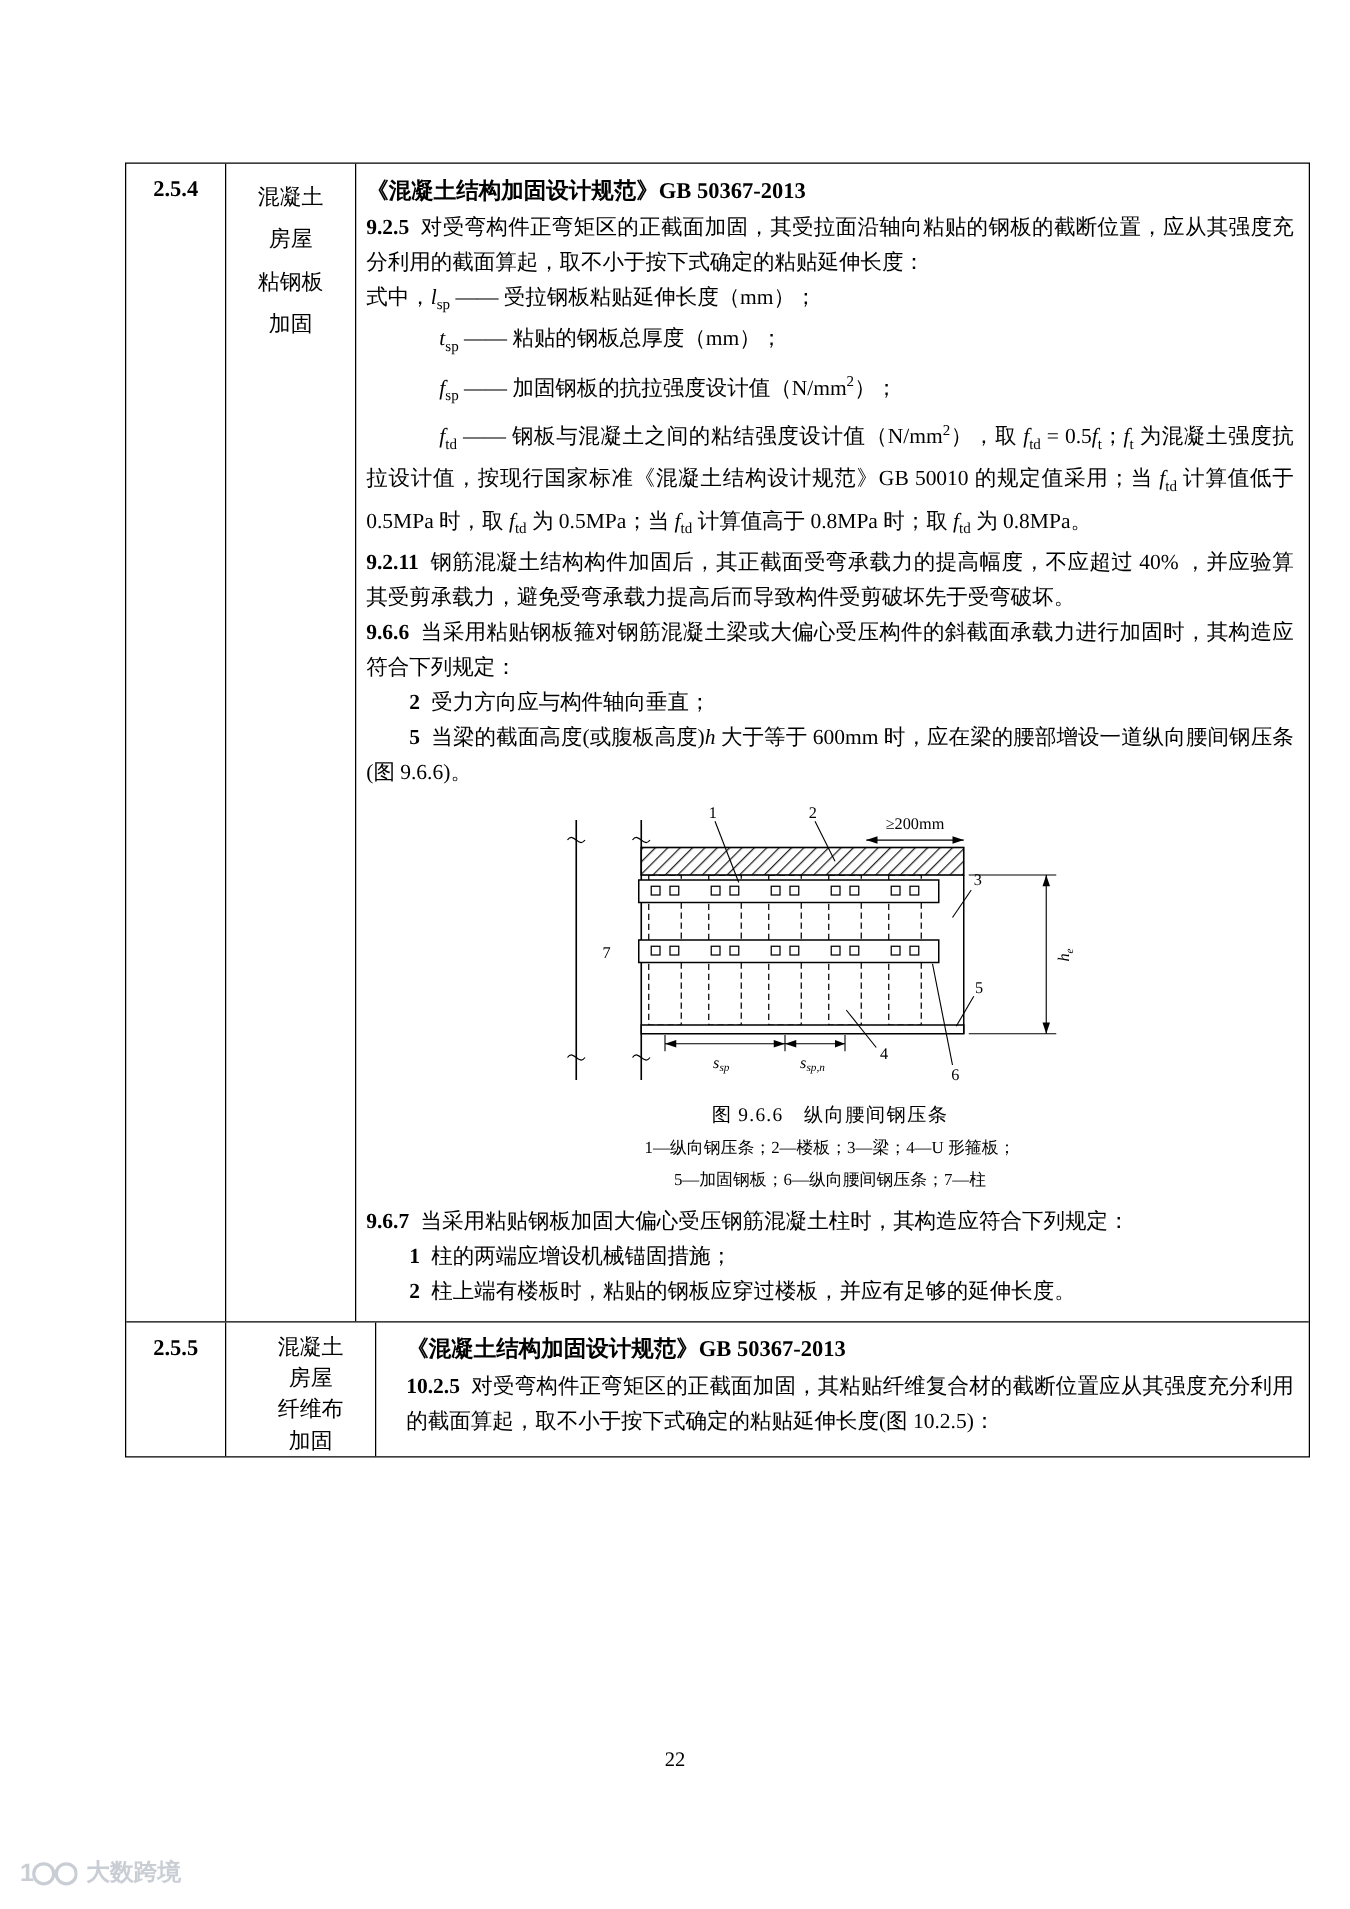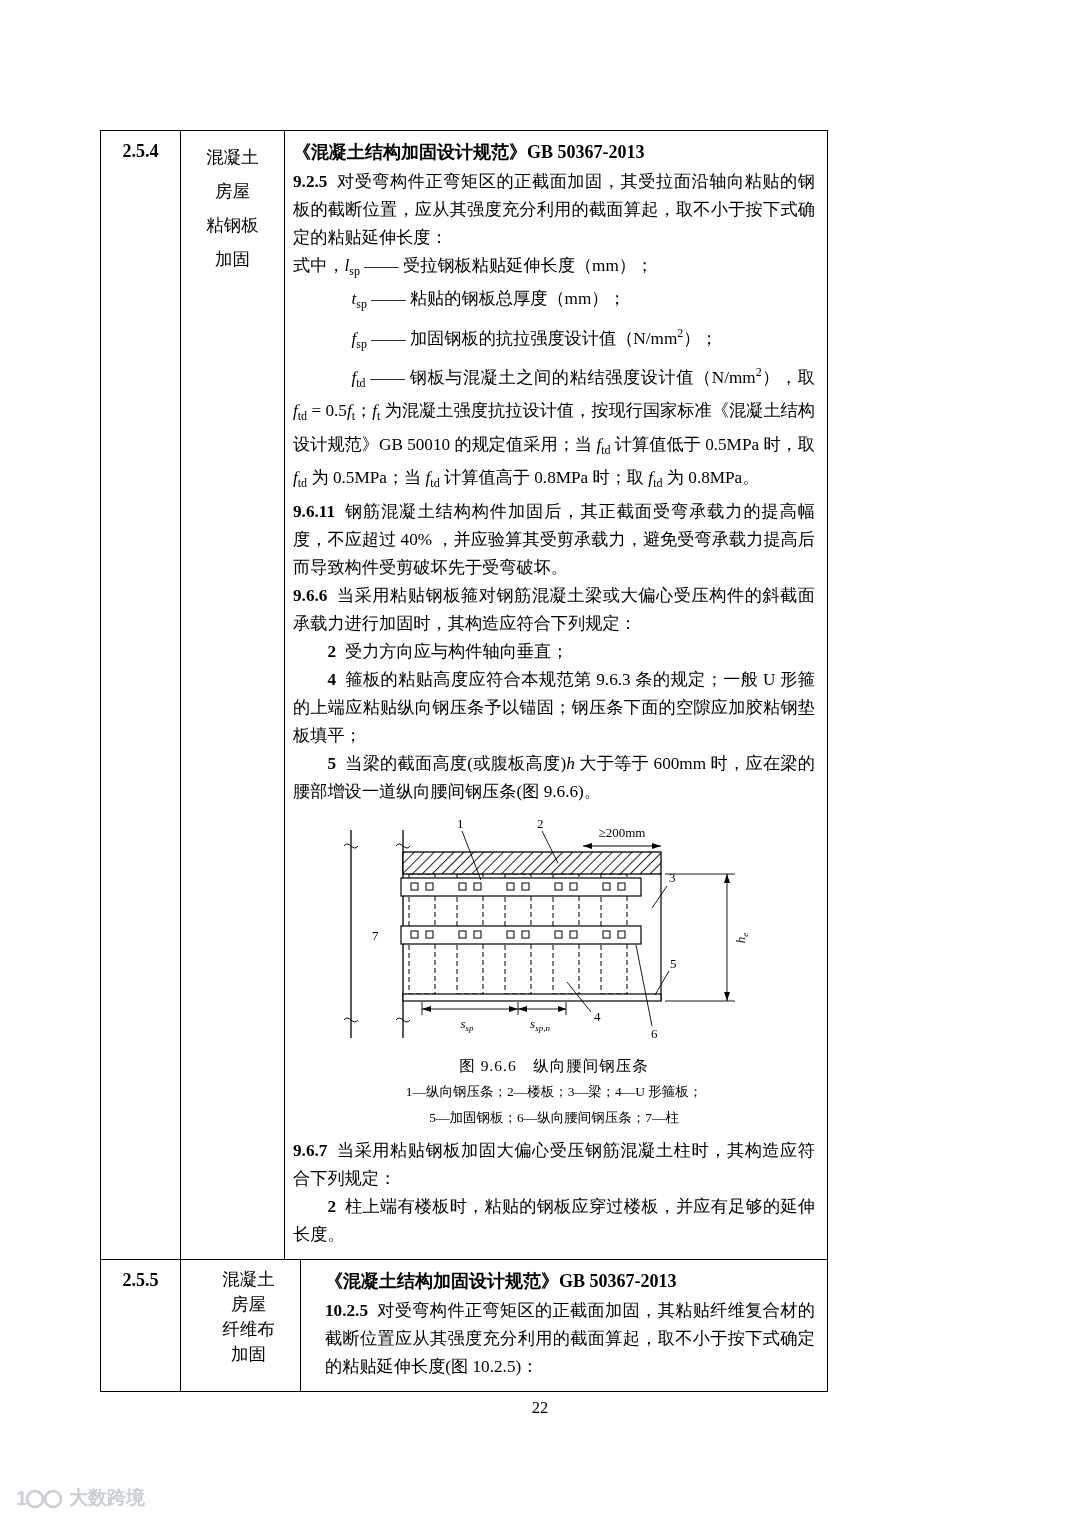--- a/index.html
+++ b/index.html
@@ -1,18 +1,18 @@
 <!DOCTYPE html>
 <html><head>
 <meta charset="utf-8">
 <style>
   html,body{margin:0;padding:0;background:#fff;}
   .page{position:relative;width:1080px;height:1527px;background:#fff;overflow:hidden;
         font-family:"Liberation Serif","DejaVu Serif",serif;color:#000;}
-  .tbl{position:absolute;left:100px;top:130px;width:728px;border:1.6px solid #000;box-sizing:border-box;}
+  .tbl{position:absolute;left:100px;top:130px;width:948px;border:1.6px solid #000;box-sizing:border-box;}
   .row{display:flex;}
   .row + .row{border-top:1.6px solid #000;gap:16px;}
   .c1{width:80px;flex:none;border-right:1.6px solid #000;text-align:center;font-weight:700;
       font-size:18px;padding-top:10px;box-sizing:border-box;}
   .c2{width:104px;flex:none;border-right:1.6px solid #000;text-align:center;font-weight:400;
       font-size:17.5px;padding-top:9px;box-sizing:border-box;line-height:34px;}
   .c2.tight{line-height:25px;padding-top:7px;}
   .c3{flex:1;padding:7px 12px 10px 8px;box-sizing:border-box;min-width:0;}
   .p{font-size:17.2px;line-height:28px;text-align:justify;margin:0;}
   .doc-title{font-weight:700;font-size:18px;margin:0 0 2px 0;text-align:left;}
@@ -62,31 +62,28 @@
           <span class="num">9.2.5</span><span>对受弯构件正弯矩区的正截面加固，其受拉面沿轴向粘贴的钢板的截断位置，应从其强度充分利用的截面算起，取不小于按下式确定的粘贴延伸长度：</span>
         </p>
 
 
         <p class="p">式中，<i class="v">l</i><sub>sp</sub> —— 受拉钢板粘贴延伸长度（mm）；</p>
         <p class="p w-ind"><i class="v">t</i><sub>sp</sub> —— 粘贴的钢板总厚度（mm）；</p>
         <p class="p w-ind"><i class="v">f</i><sub>sp</sub> —— 加固钢板的抗拉强度设计值（N/mm<sup>2</sup>）；</p>
         <p class="p w-first"><i class="v">f</i><sub>td</sub> —— 钢板与混凝土之间的粘结强度设计值（N/mm<sup>2</sup>），取 <i class="v">f</i><sub>td</sub> = 0.5<i class="v">f</i><sub>t</sub>；<i class="v">f</i><sub>t</sub> 为混凝土强度抗拉设计值，按现行国家标准《混凝土结构设计规范》GB 50010 的规定值采用；当 <i class="v">f</i><sub>td</sub> 计算值低于 0.5MPa 时，取 <i class="v">f</i><sub>td</sub> 为 0.5MPa；当 <i class="v">f</i><sub>td</sub> 计算值高于 0.8MPa 时；取 <i class="v">f</i><sub>td</sub> 为 0.8MPa。</p>
 
         <p class="p">
-          <span class="num">9.6.11</span><span>钢筋混凝土结构构件加固后，其正截面受弯承载力的提高幅度，不应超过 40% ，并应验算其受剪承载力，避免受弯承载力提高后而导致构件受剪破坏先于受弯破坏。</span>
+          <span class="num">9.2.11</span><span>钢筋混凝土结构构件加固后，其正截面受弯承载力的提高幅度，不应超过 40% ，并应验算其受剪承载力，避免受弯承载力提高后而导致构件受剪破坏先于受弯破坏。</span>
         </p>
 
         <p class="p">
           <span class="num">9.6.6</span><span>当采用粘贴钢板箍对钢筋混凝土梁或大偏心受压构件的斜截面承载力进行加固时，其构造应符合下列规定：</span>
         </p>
         <p class="p li">
           <span class="num">2</span><span>受力方向应与构件轴向垂直；</span>
-        </p>
-        <p class="p li">
-          <span class="num">4</span><span>箍板的粘贴高度应符合本规范第 9.6.3 条的规定；一般 U 形箍的上端应粘贴纵向钢压条予以锚固；钢压条下面的空隙应加胶粘钢垫板填平；</span>
         </p>
         <p class="p li">
           <span class="num">5</span><span>当梁的截面高度(或腹板高度)<i class="v">h</i> 大于等于 600mm 时，应在梁的腰部增设一道纵向腰间钢压条(图 9.6.6)。</span>
         </p>
 
         <div class="fig">
           <svg class="fig-svg" width="446" height="232" viewBox="0 0 446 232">
             <defs>
               <pattern id="hatch" width="7" height="7" patternUnits="userSpaceOnUse" patternTransform="rotate(45)">
                 <rect width="7" height="7" fill="#ffffff"></rect>
@@ -192,20 +189,23 @@
 
           <div class="fig-caption">图 9.6.6　纵向腰间钢压条</div>
           <div class="fig-legend">1—纵向钢压条；2—楼板；3—梁；4—U 形箍板；</div>
           <div class="fig-legend">5—加固钢板；6—纵向腰间钢压条；7—柱</div>
         </div>
 
         <p class="p">
           <span class="num">9.6.7</span><span>当采用粘贴钢板加固大偏心受压钢筋混凝土柱时，其构造应符合下列规定：</span>
         </p>
         <p class="p li">
+          <span class="num">1</span><span>柱的两端应增设机械锚固措施；</span>
+        </p>
+        <p class="p li">
           <span class="num">2</span><span>柱上端有楼板时，粘贴的钢板应穿过楼板，并应有足够的延伸长度。</span>
         </p>
       </div>
     </div>
 
     <div class="row">
       <div class="c1">
         <span>2.5.5</span>
       </div>
       <div class="c2 tight">

